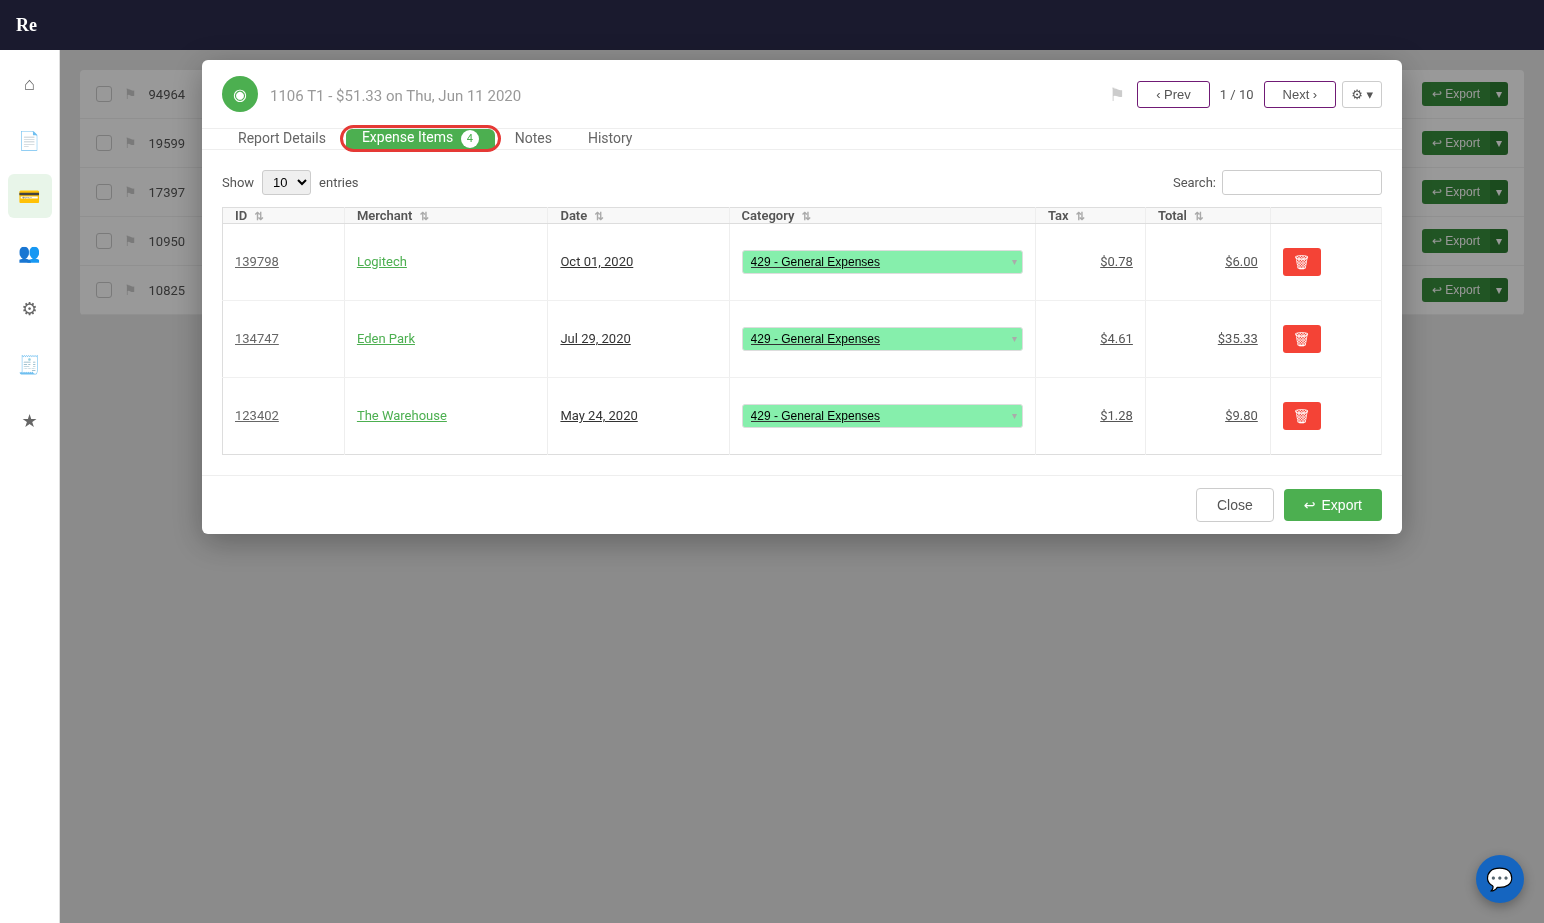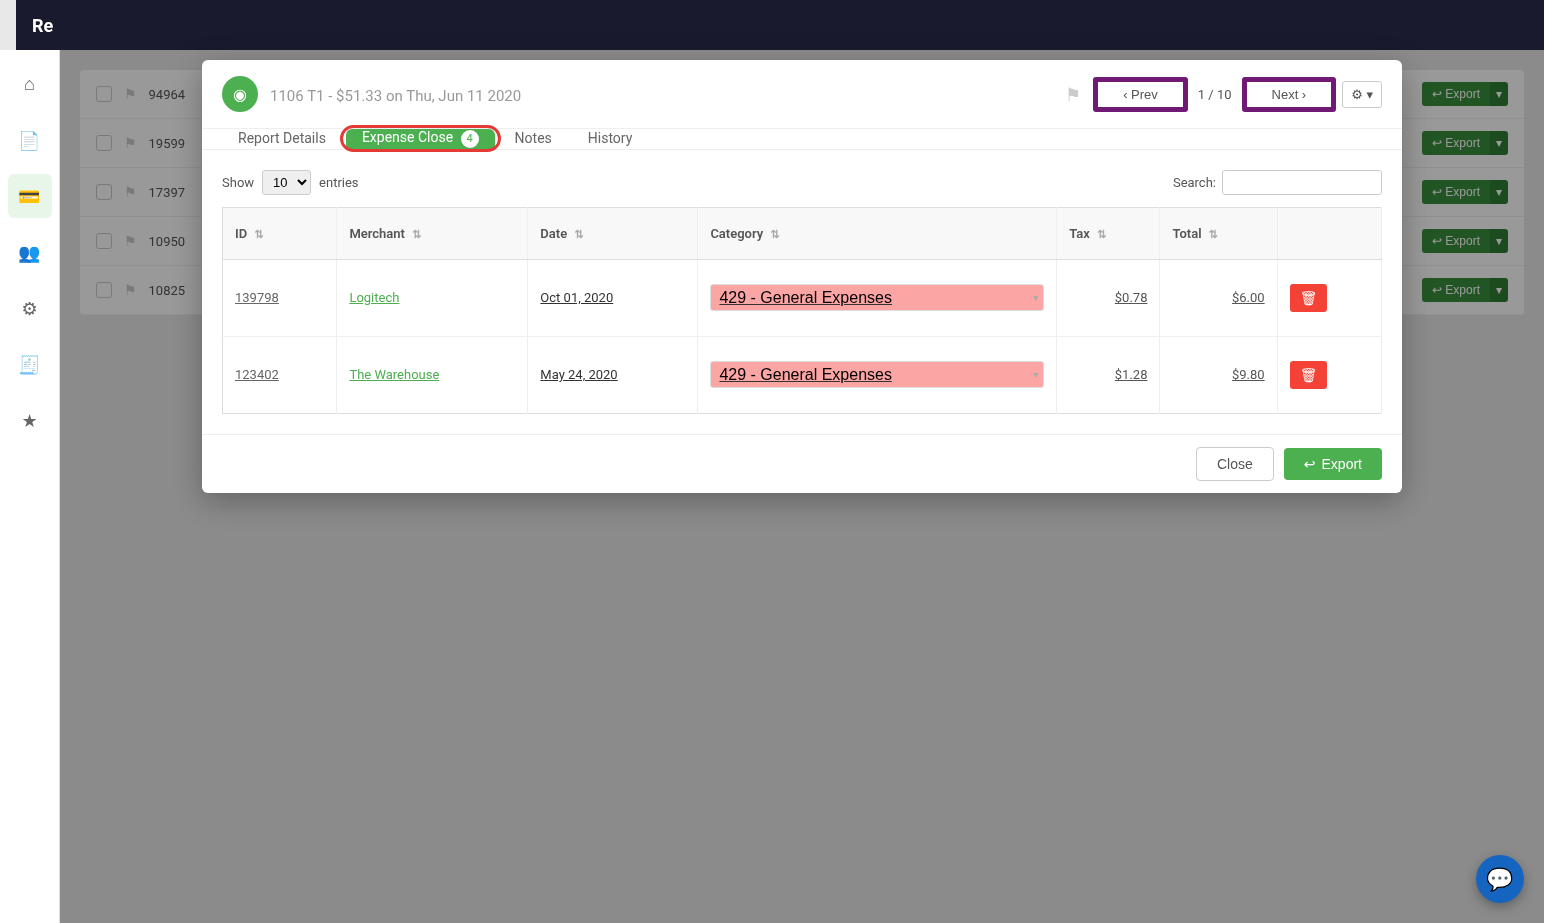--- a/index.html
+++ b/index.html
@@ -6,22 +6,23 @@
     body { font-family: -apple-system, BlinkMacSystemFont, 'Segoe UI', Roboto, sans-serif; font-size: 14px; background: #e8e8e8; color: #333; }
 
     
     .top-bar {
       background: #1a1a2e;
       height: 50px;
       display: flex;
       align-items: center;
       padding: 0 16px;
       position: fixed;
-      top: 0; left: 16px; right: 0;
+      top: 0; left: 0; right: 0;
       z-index: 100;
+      font-family: Liberation Serif, serif;
     }
     .top-bar-logo {
       color: white;
       font-size: 18px;
       font-weight: bold;
     }
 
     
     .sidebar {
       position: fixed;
@@ -168,23 +169,23 @@
       font-weight: 400;
       font-size: 15px;
     }
     .modal-flag { color: #ccc; font-size: 18px; }
     .modal-nav {
       display: flex;
       align-items: center;
       gap: 6px;
     }
     .modal-nav-btn {
-      border: 5px solid #701a75;
-      background: #fff;
-      padding: 5px 25px;
+      border: 1px solid #701a75;
+      background: #fff;
+      padding: 5px 18px;
       border-radius: 3px;
       cursor: pointer;
       font-size: 13px;
       color: #555;
     }
     .modal-nav-page {
       font-size: 13px;
       color: #555;
       padding: 0 4px;
     }
@@ -289,21 +290,21 @@
     }
 
     
     .data-table {
       width: 100%;
       border-collapse: collapse;
       border: 1px solid #ddd;
     }
     .data-table th {
       background: #f8f8f8;
-      padding: 18px 12px;
+      padding: 0 12px;
       text-align: left;
       font-size: 13px;
       font-weight: 600;
       color: #555;
       border-bottom: 1px solid #ddd;
       border-right: 1px solid #eee;
       white-space: nowrap;
     }
     .data-table th .sort-icon { color: #aaa; margin-left: 4px; font-size: 11px; }
     .data-table td {
@@ -315,22 +316,22 @@
     }
     .data-table tr:last-child td { border-bottom: none; }
     .data-table td.id-col { color: #666; }
     .data-table td.merchant-col { color: #4caf50; cursor: pointer; }
     .data-table td.tax-col { text-align: right; color: #555; }
     .data-table td.total-col { text-align: right; color: #555; }
     .category-select {
       border: 1px solid #ddd;
       border-radius: 3px;
       padding: 4px 8px;
-      font-size: 16px;
-      background: #fca5a5;
+      font-size: 12px;
+      background: #86efac;
       width: 100%;
       appearance: none;
       cursor: pointer;
     }
     .cat-wrap {
       position: relative;
       display: flex;
       align-items: center;
     }
     .cat-arrow {
@@ -536,21 +537,21 @@
         <button class="modal-settings-btn">⚙ ▾</button>
       </div>
     </div>
 
     <div class="modal-tabs">
       <div class="tab">
         <span>Report Details</span>
       </div>
       <div class="tab active" style="position:relative;">
         <div class="tab-active-oval"></div>
-        <span>Expense Close</span>
+        <span>Expense Items</span>
         <span class="tab-badge">4</span>
       </div>
       <div class="tab">
         <span>Notes</span>
       </div>
       <div class="tab">
         <span>History</span>
       </div>
     </div>
 
@@ -593,20 +594,38 @@
       <td>
         <div class="cat-wrap">
           <select class="category-select">
             <option>429 - General Expenses</option>
           </select>
           <span class="cat-arrow">▾</span>
         </div>
       </td>
       <td class="tax-col">$0.78</td>
       <td class="total-col">$6.00</td>
+      <td>
+        <button class="delete-btn">🗑</button>
+      </td>
+    </tr>
+            <tr>
+      <td class="id-col">134747</td>
+      <td class="merchant-col">Eden Park</td>
+      <td>Jul 29, 2020</td>
+      <td>
+        <div class="cat-wrap">
+          <select class="category-select">
+            <option>429 - General Expenses</option>
+          </select>
+          <span class="cat-arrow">▾</span>
+        </div>
+      </td>
+      <td class="tax-col">$4.61</td>
+      <td class="total-col">$35.33</td>
       <td>
         <button class="delete-btn">🗑</button>
       </td>
     </tr>
             <tr>
       <td class="id-col">123402</td>
       <td class="merchant-col">The Warehouse</td>
       <td>May 24, 2020</td>
       <td>
         <div class="cat-wrap">

